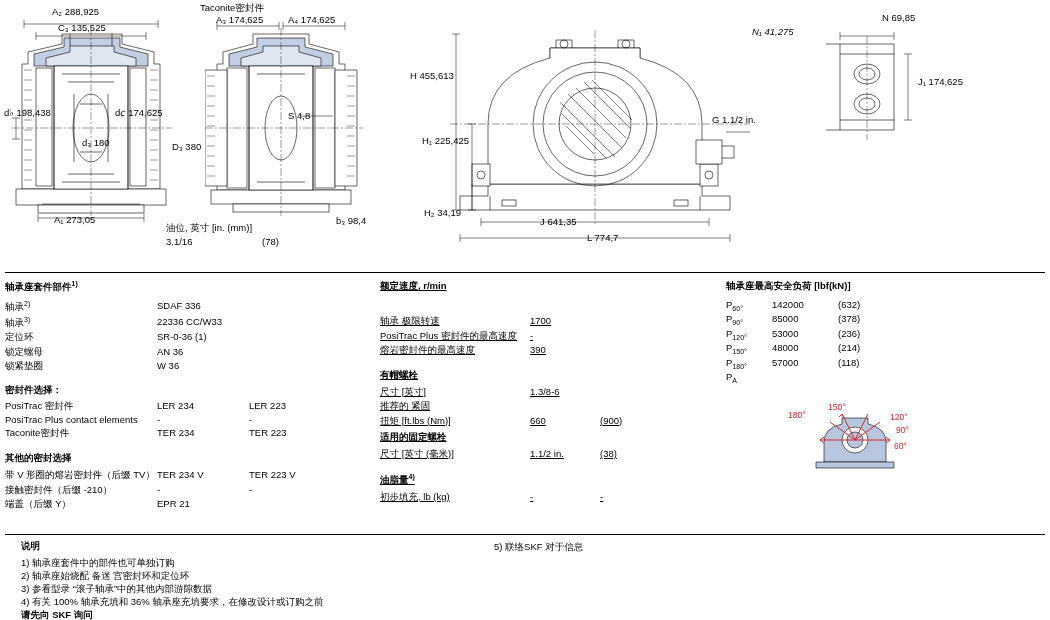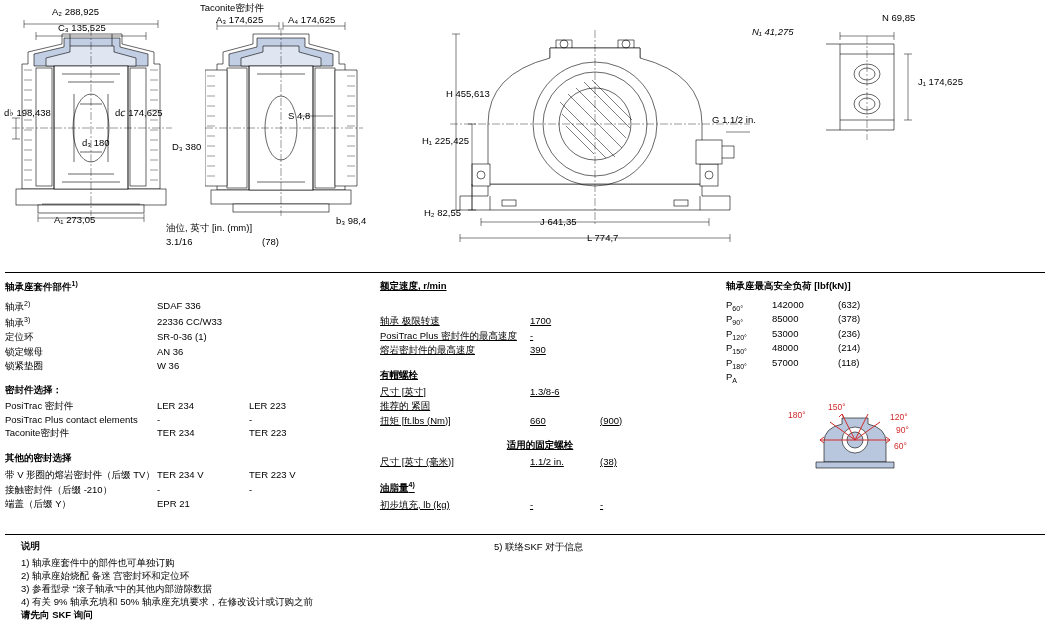--- a/index.html
+++ b/index.html
@@ -192,23 +192,23 @@
         <path d="M259 204 L259 212"></path>
 
       <path d="M10 224 L280 224"></path>
         <path d="M10 220 L10 228"></path>
         <path d="M280 220 L280 228"></path>
 
       <path d="M276 118 L300 118"></path>
     </g>
   </svg>
 
-  <div class="abs lbl" style="left:410px;top:88px;margin-left:36px;">H 455,613</div>
+  <div class="abs lbl" style="left:410px;top:70px;">H 455,613</div>
   <div class="abs lbl" style="left:422px;top:135px;">H₁ 225,425</div>
-  <div class="abs lbl" style="left:424px;top:207px;">H₂ 82,55</div>
+  <div class="abs lbl" style="left:424px;top:207px;">H₂ 34,19</div>
   <div class="abs lbl" style="left:540px;top:216px;">J 641,35</div>
   <div class="abs lbl" style="left:540px;top:232px;margin-left:47px;">L 774,7</div>
   <div class="abs lbl" style="left:712px;top:114px;">G 1.1/2 in.</div>
 
   <svg width="120" height="140" style="position:absolute;left:820px;top:30px;">
     <g stroke="#000" fill="none" stroke-width="0.6">
       <path d="M20 14 L74 14 L74 100 L20 100 Z" fill="#fff"></path>
       <path d="M20 24 L74 24 M20 90 L74 90"></path>
       <ellipse cx="47" cy="44" rx="13" ry="10"></ellipse>
       <ellipse cx="47" cy="44" rx="8" ry="6"></ellipse>
@@ -347,21 +347,21 @@
       <td class="m-col-c"></td>
     </tr>
     <tr>
       <td class="m-col-a">扭矩 [ft.lbs (Nm)]</td>
       <td class="m-col-b">660</td>
       <td class="m-col-c">(900)</td>
     </tr>
   </tbody>
     </table>
 
-  <div class="secthead" style="margin-top:10px;text-align:center;">适用的固定螺栓</div>
+  <div class="secthead" style="margin-top:2px;">适用的固定螺栓</div>
   <table class="spec" style="margin-top:4px;">
     <tbody>
         <tr>
       <td class="m-col-a">尺寸 [英寸 (毫米)]</td>
       <td class="m-col-b">1.1/2 in.</td>
       <td class="m-col-c">(38)</td>
     </tr>
   </tbody>
     </table>
 
@@ -444,16 +444,16 @@
   <div class="abs lbl-sm" style="left:104px;top:33px;color:#d12a2a;">60°</div>
 </div>
 
 <div class="abs hr" style="left:5px;top:534px;width:1040px;"></div>
 
 <div class="abs" style="left:21px;top:540px;width:520px;">
   <div class="secthead">说明</div>
   <div class="note" style="margin-top:3px;">1) 轴承座套件中的部件也可单独订购</div>
   <div class="note">2) 轴承座始烧配 备迷 宫密封环和定位环</div>
   <div class="note">3) 参看型录 “滚子轴承”中的其他内部游隙数据</div>
-  <div class="note">4) 有关 9% 轴承充填和 50% 轴承座充填要求，在修改设计或订购之前</div>
+  <div class="note">4) 有关 100% 轴承充填和 36% 轴承座充填要求，在修改设计或订购之前</div>
   <div class="note" style="font-weight:bold;">请先向 SKF 询问</div>
 </div>
 <div class="abs note" style="left:494px;top:540px;">5) 联络SKF 对于信息</div>
 
 </body></html>

